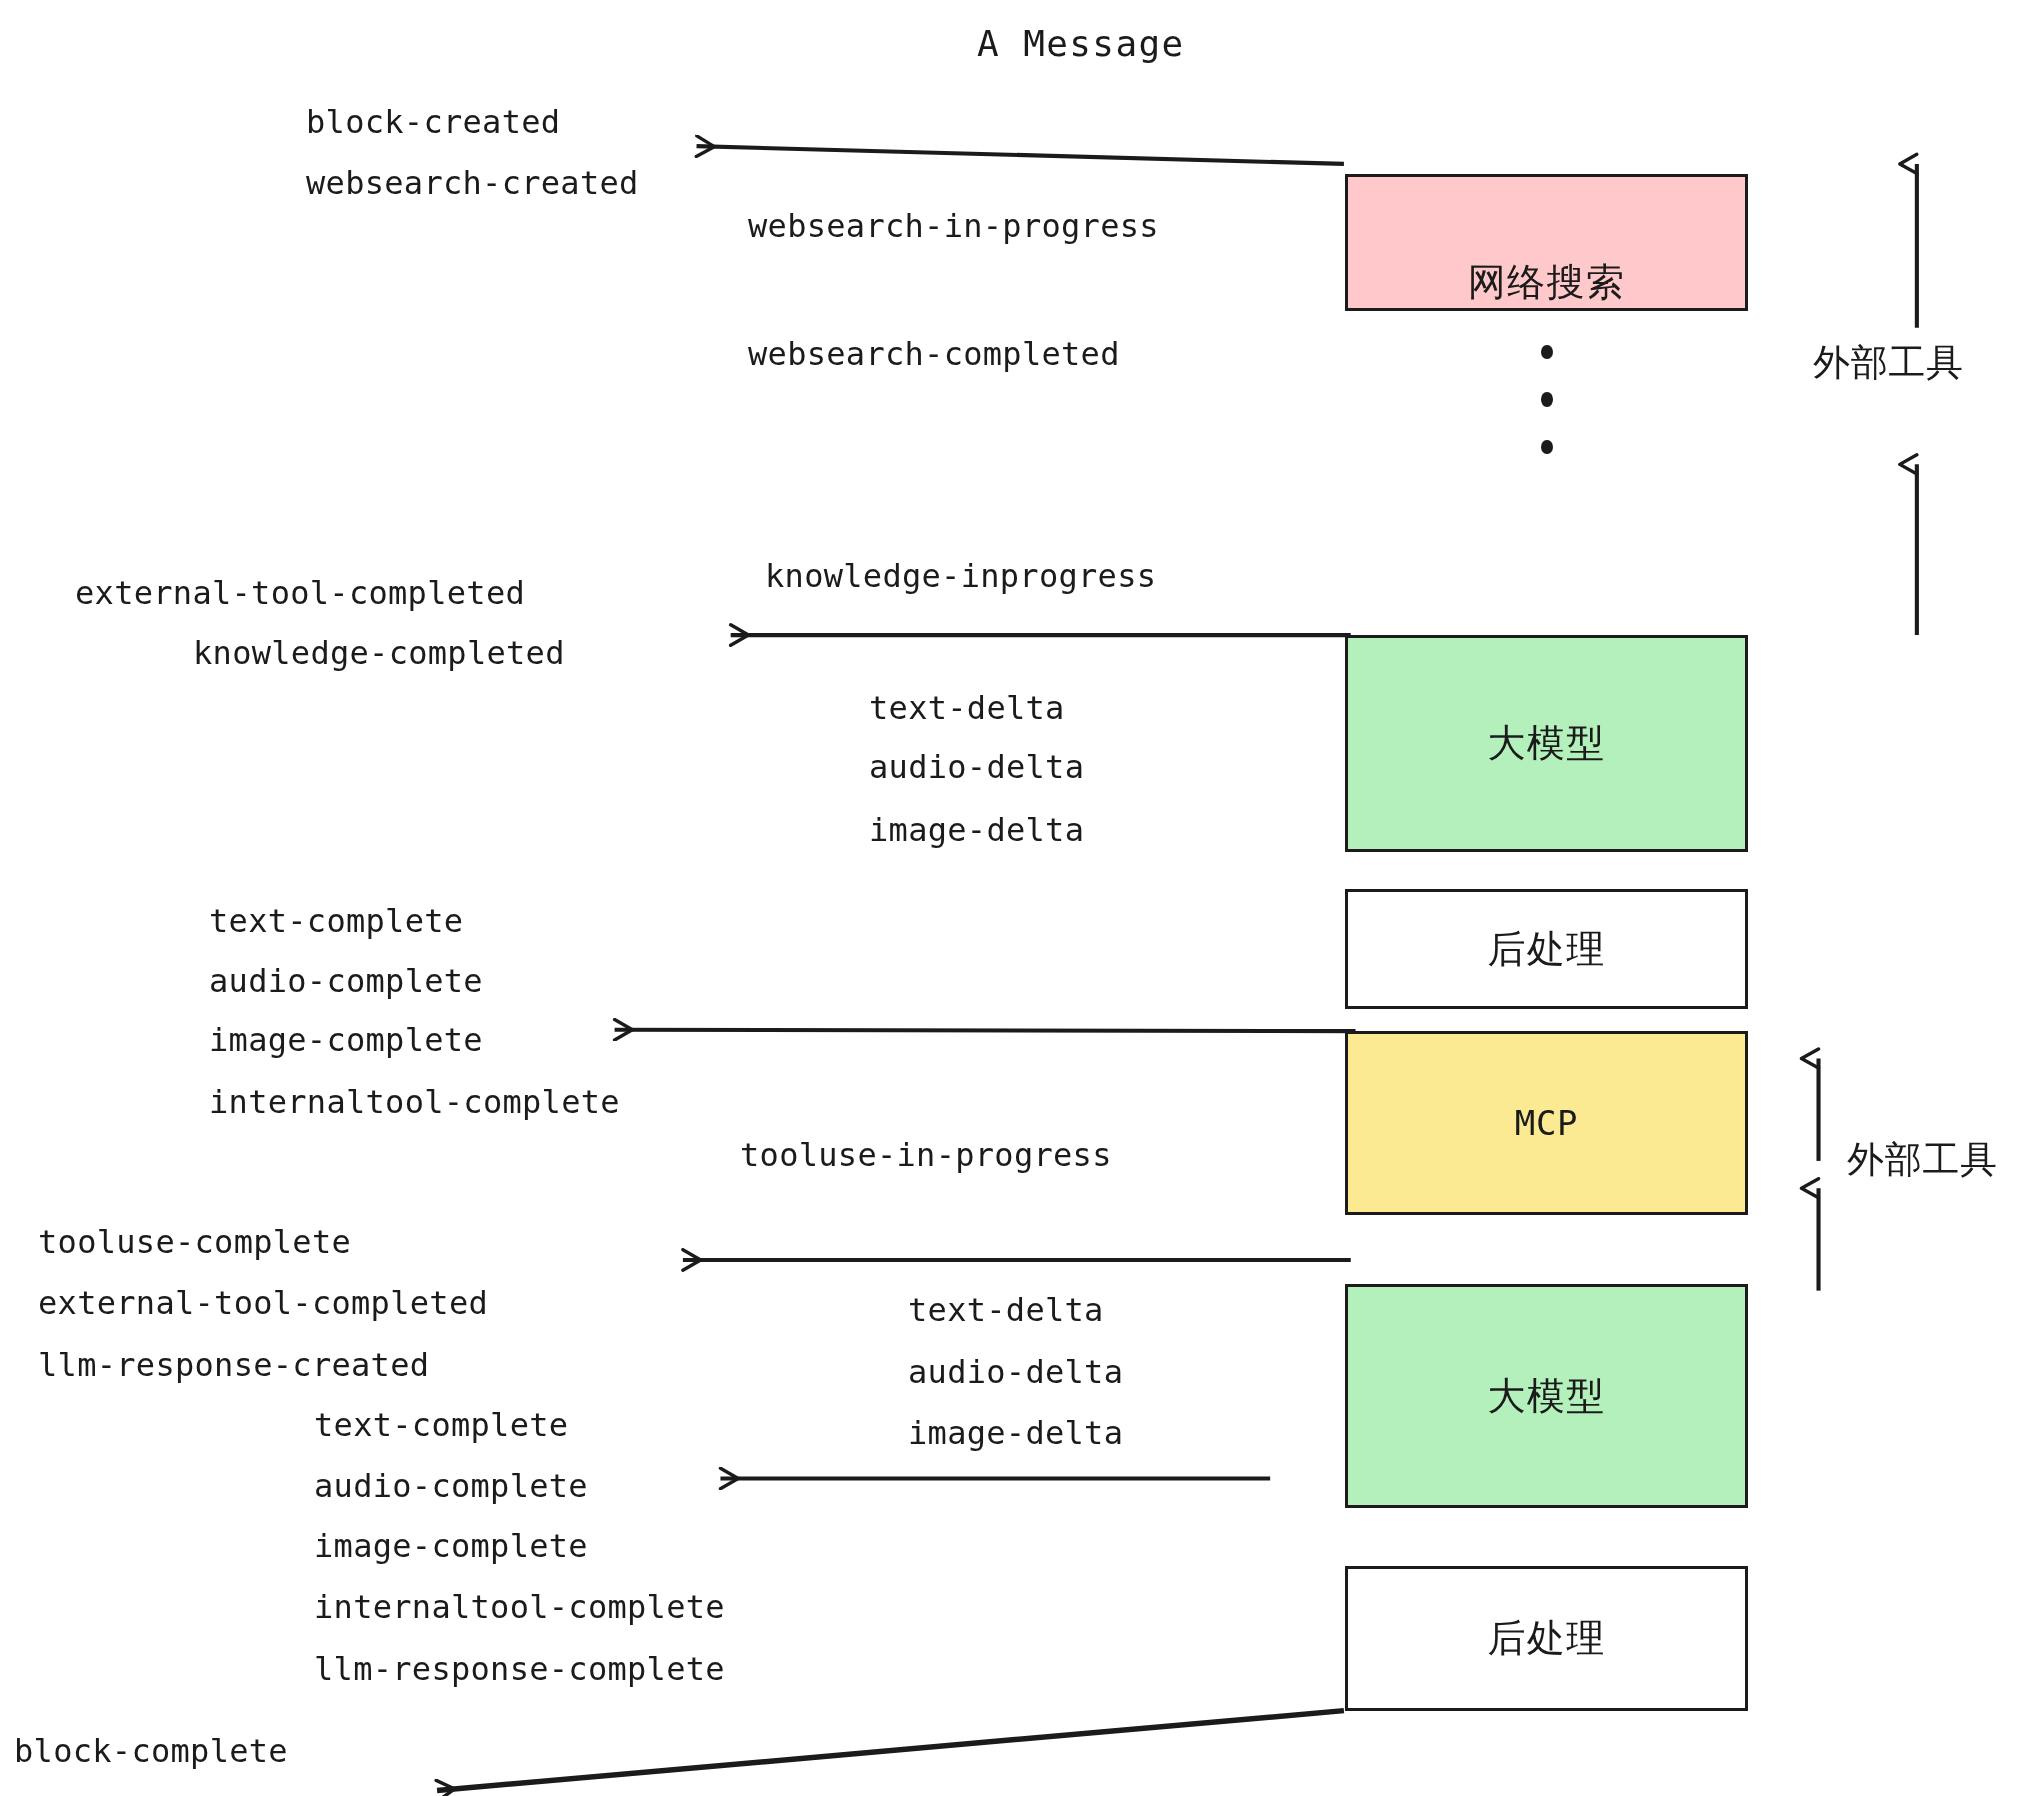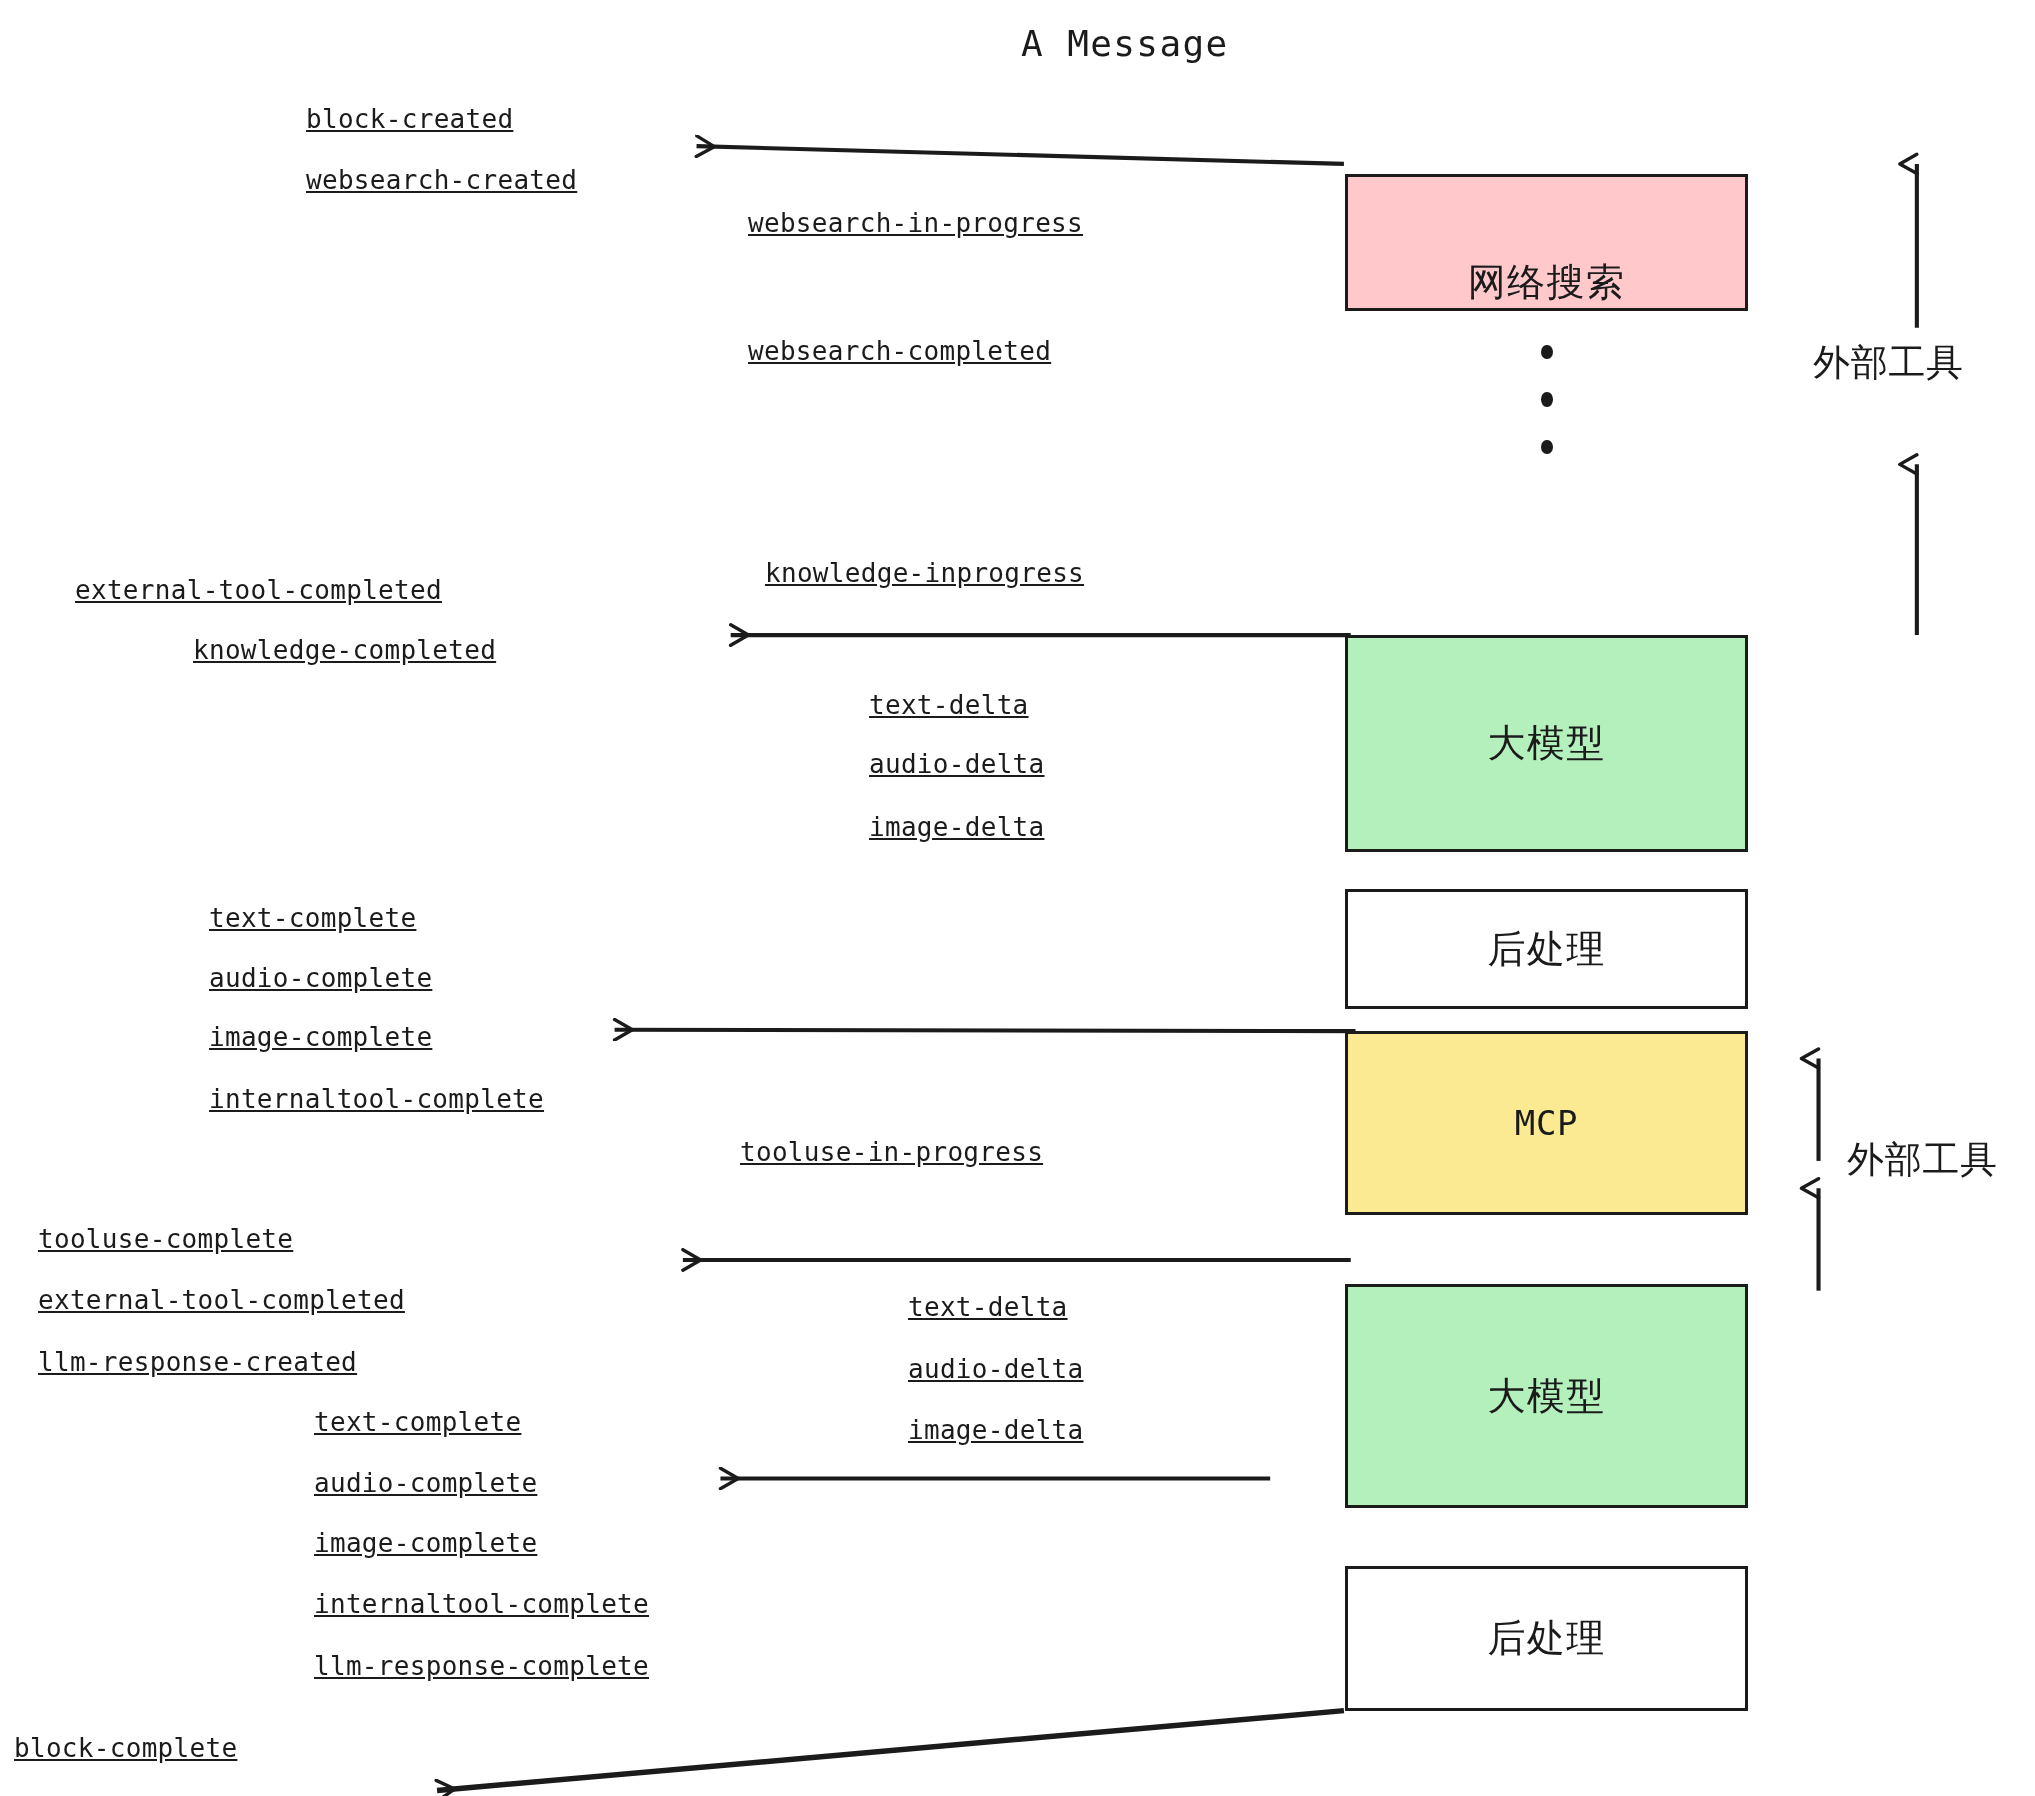--- a/index.html
+++ b/index.html
@@ -24,25 +24,24 @@
     position: absolute;
     left: 0; top: 0;
     width: 2035px; height: 1796px;
     pointer-events: none;
   }
   
   .lbl {
     position: absolute;
     white-space: pre;
     font-family: "DejaVu Sans Mono", "Liberation Mono", monospace;
-    font-size: 26px;
+    font-size: 32px;
     line-height: 1;
     letter-spacing: 0.3px;
     color: #1b1b1b;
-    text-decoration: underline;
   }
   .title {
     position: absolute;
     white-space: pre;
     font-family: "DejaVu Sans Mono", "Liberation Mono", monospace;
     font-size: 36px;
     letter-spacing: 1.4px;
     color: #1b1b1b;
   }
   .node {
@@ -126,21 +125,21 @@
       <line x1="2807" y1="480" x2="2807" y2="240" stroke="#1b1b1b" stroke-width="6" marker-end="url(#ah-up)"></line>
       <line x1="2807" y1="680" x2="2807" y2="930" stroke="#1b1b1b" stroke-width="6" marker-end="url(#ah-up)" transform="rotate(180 2807 805)"></line>
     </g>
 
     <g>
       <line x1="2663" y1="1700" x2="2663" y2="1550" stroke="#1b1b1b" stroke-width="6" marker-end="url(#ah-up)"></line>
       <line x1="2663" y1="1740" x2="2663" y2="1890" stroke="#1b1b1b" stroke-width="6" marker-end="url(#ah-up)" transform="rotate(180 2663 1815)"></line>
     </g>
   </svg>
 
-  <div class="title" style="left:977px; top:22.5px;margin-left:44px;">A Message</div>
+  <div class="title" style="left:977px; top:22.5px;">A Message</div>
 
   <div class="node" style="left:1345px; top:174px; width:403px; height:137px; background:#FFC9CB;align-items:flex-end;">
     <span>网络搜索</span>
   </div>
 
   <div class="vdots" style="left:1540px; top:345px; width:13.7px; height:109px;">
     <i></i>
     <i></i>
     <i></i>
   </div>

